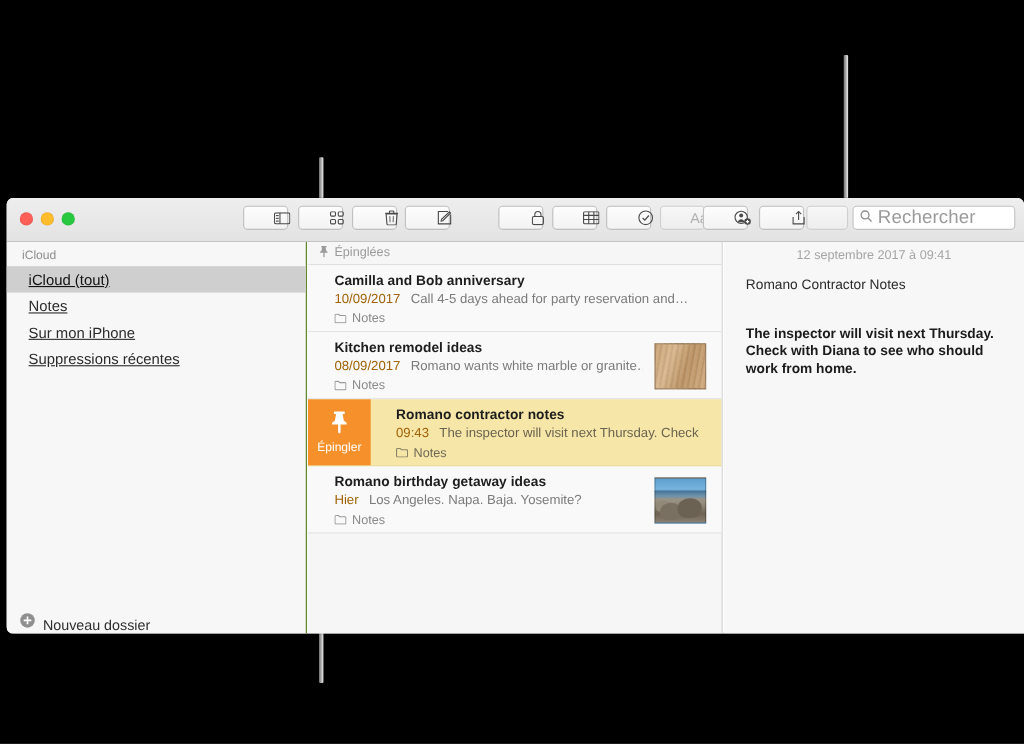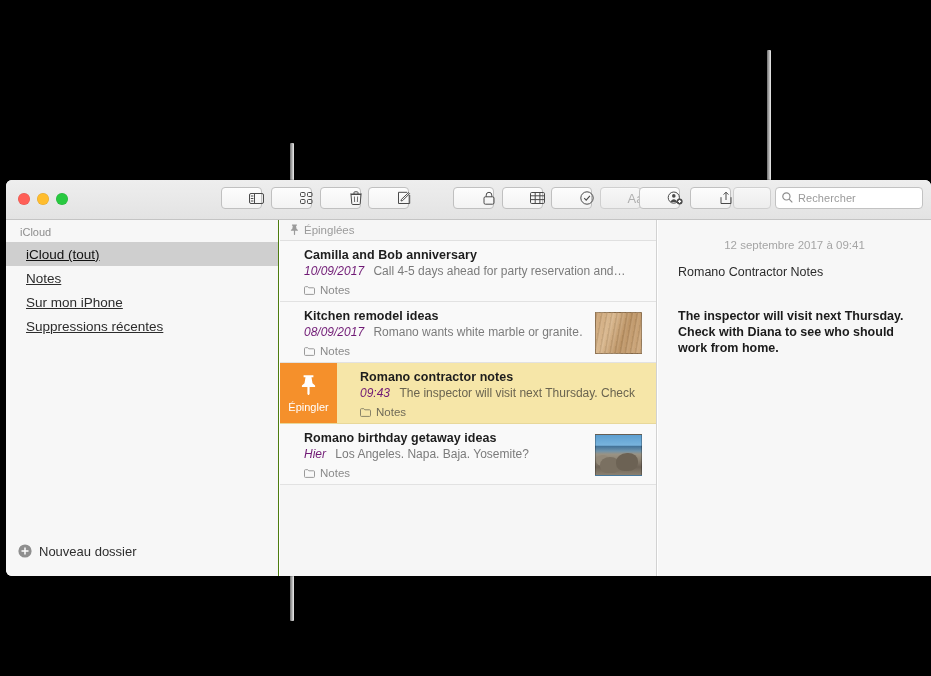--- a/index.html
+++ b/index.html
@@ -67,21 +67,21 @@
     position: absolute; top: 7px; left: 769px;
     width: 148px; height: 22px;
     background: #ffffff;
     border: 1px solid #c2c2c2;
     border-radius: 4px;
     box-sizing: border-box;
     display: flex; align-items: center;
     padding-left: 6px;
   }
   #search-placeholder {
-    font-size: 11px; color: #9a9a9a; margin-left: 5px;
+    font-size: 17px; color: #9a9a9a; margin-left: 5px;
     letter-spacing: 0.1px;
   }
 
   
   #sidebar {
     position: absolute; left: 0; top: 40px;
     width: 273px; bottom: 0;
     background: #f7f7f7;
     border-right: 1px solid #4d7c0f;
     box-sizing: border-box;
@@ -92,21 +92,21 @@
   }
   .side-item {
     height: 24px; display: flex; align-items: center;
     padding-left: 20px;
     font-size: 13.5px; color: #2c2c2c; text-decoration: underline;
   }
   .side-item.selected { background: #cfcfcf; color: #111; }
   #sidebar-footer {
     position: absolute; left: 0; bottom: 0;
     width: 100%; height: 32px;
-    display: flex; align-items: flex-start; padding-left: 12px;
+    display: flex; align-items: flex-end; padding-left: 12px;
     box-sizing: border-box;
   }
   #new-folder-label { font-size: 13px; color: #2e2e2e; margin-left: 7px; }
 
   
   #list-col {
     position: absolute; left: 274px; top: 40px;
     width: 377px; bottom: 0;
     background: #f6f6f6;
     border-right: 1px solid #d2d2d2;
@@ -126,21 +126,21 @@
     position: relative;
     height: 61px;
     background: #f9f9f9;
     border-bottom: 1px solid #e2e2e2;
     box-sizing: border-box;
     padding: 7px 0 0 24px;
   }
   .note-row.pinned-active { background: #f6e6a8; border-bottom-color: #e8d89a; padding-left: 80px; }
   .note-title { font-size: 12.5px; font-weight: bold; color: #1d1d1d; letter-spacing: 0.05px; }
   .note-sub { font-size: 12px; color: #7b7b7b; margin-top: 2px; white-space: nowrap; overflow: hidden; }
-  .note-sub .date { color: #701a75; font-style: italic; }
+  .note-sub .date { color: #a16207; }
   .note-sub .snippet { margin-left: 6px; }
   .note-row.pinned-active .note-title { color: #1d1d1d; }
   .note-row.pinned-active .note-sub { color: #6a6450; }
   .note-folder { display: flex; align-items: center; margin-top: 3px; }
   .note-folder .fname { font-size: 11.5px; color: #8a8a8a; margin-left: 5px; }
   .note-row.pinned-active .note-folder .fname { color: #6f6a58; }
 
   .thumb {
     position: absolute; right: 14px; top: 10px;
     width: 47px; height: 42px;
@@ -169,21 +169,21 @@
   #pin-action-label { font-size: 11px; color: #ffffff; margin-top: 2px; }
 
   
   #detail {
     position: absolute; left: 652px; top: 40px;
     right: 0; bottom: 0;
     background: #f7f7f7;
   }
   #detail-date {
     text-align: center; font-size: 11.5px; color: #a5a5a5;
-    padding-top: 19px;
+    padding-top: 6px;
   }
   #detail-body { padding: 14px 18px 0 20px; }
   #detail-title { font-size: 12.5px; color: #2c2c2c; }
   #detail-para { font-size: 12.5px; color: #1b1b1b; font-weight: bold; margin-top: 29px; line-height: 16px; }
 </style>
 </head>
 <body>
 
 <div id="root">
 

